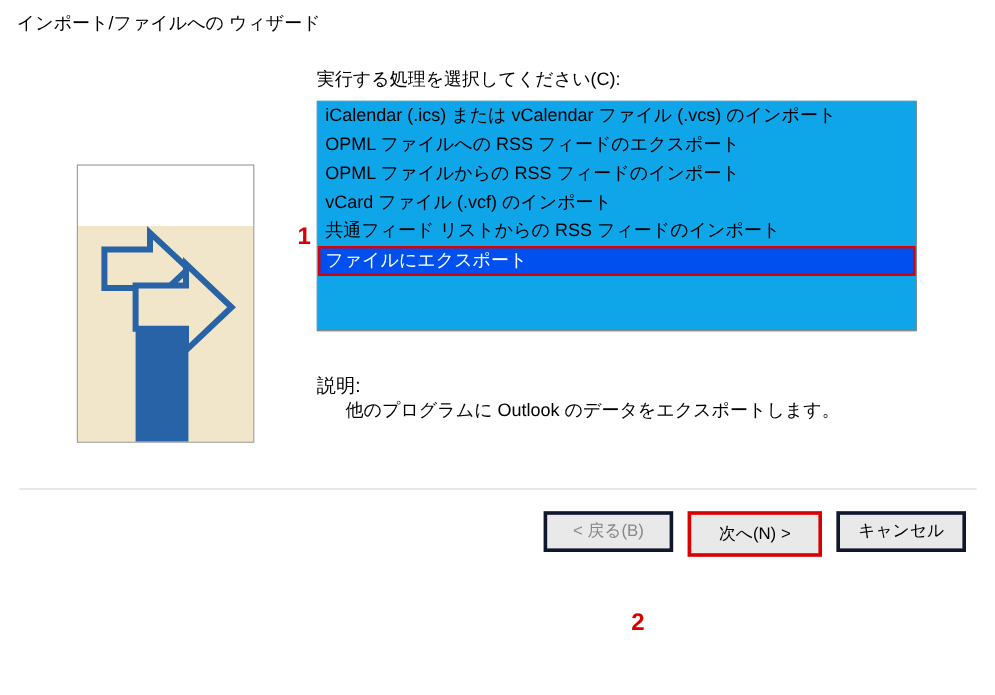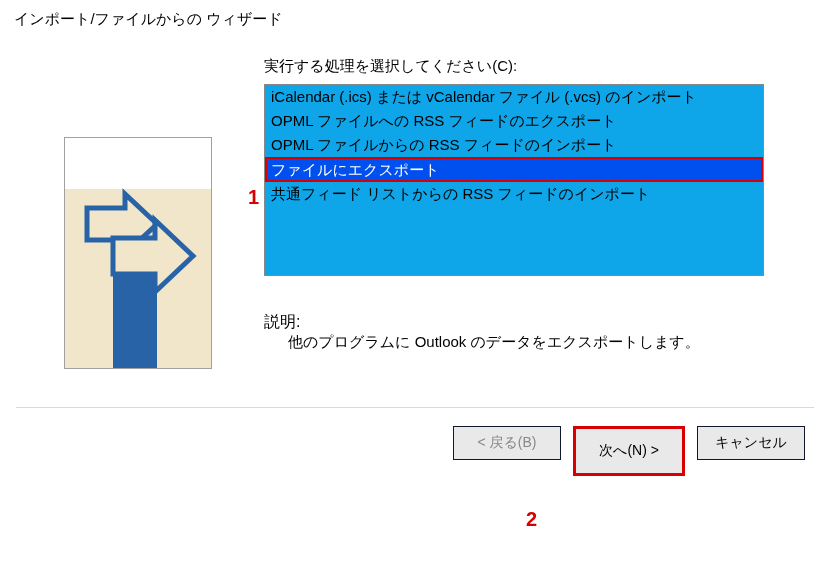--- a/index.html
+++ b/index.html
@@ -109,42 +109,42 @@
     }
     .buttons {
       display: flex;
       justify-content: flex-end;
       padding: 18px 24px 0 0;
       gap: 12px;
     }
     .btn {
       min-width: 108px;
       height: 34px;
-      border: 1px solid #0f172a;
+      border: 3px solid #0f172a;
       background: #e9e9e9;
       font-family: inherit;
       font-size: 14px;
       cursor: pointer;
       padding: 0 12px;
     }
     .btn:disabled {
       color: #888888;
       cursor: default;
     }
     .btn.highlighted {
       border: 3px solid #d80000;
       background: #e9e9e9;
       min-width: 112px;
-      height: 50px;
+      height: 38px;
     }
   </style>
 </head>
 <body>
 
-<div class="window-title">インポート/ファイルからの ウィザード</div>
+<div class="window-title">インポート/ファイルへの ウィザード</div>
 
 <div class="content">
   <div class="left-panel">
     <div class="wizard-image">
       <svg width="148" height="232" viewBox="0 0 148 232">
 
         <rect x="48" y="120" width="44" height="112" fill="#2763a6"></rect>
 
         <g fill="none" stroke="#2763a6" stroke-width="5">
           <path d="M 22 70 L 60 70 L 60 56 L 92 86 L 60 116 L 60 102 L 22 102 Z"></path>
@@ -156,22 +156,23 @@
       </svg>
     </div>
   </div>
 
   <div class="right-panel">
     <div class="prompt-label">実行する処理を選択してください(C):</div>
     <div class="listbox">
       <div class="list-item">iCalendar (.ics) または vCalendar ファイル (.vcs) のインポート</div>
       <div class="list-item">OPML ファイルへの RSS フィードのエクスポート</div>
       <div class="list-item">OPML ファイルからの RSS フィードのインポート</div>
+      <div class="list-item">vCard ファイル (.vcf) のインポート</div>
+      <div class="list-item">共通フィード リストからの RSS フィードのインポート</div>
       <div class="list-item selected">ファイルにエクスポート</div>
-      <div class="list-item">共通フィード リストからの RSS フィードのインポート</div>
     </div>
 
     <div class="desc-label">説明:</div>
     <div class="desc-text">他のプログラムに Outlook のデータをエクスポートします。</div>
   </div>
 </div>
 
 <div class="annotation-1">1</div>
 <div class="annotation-2">2</div>
 

